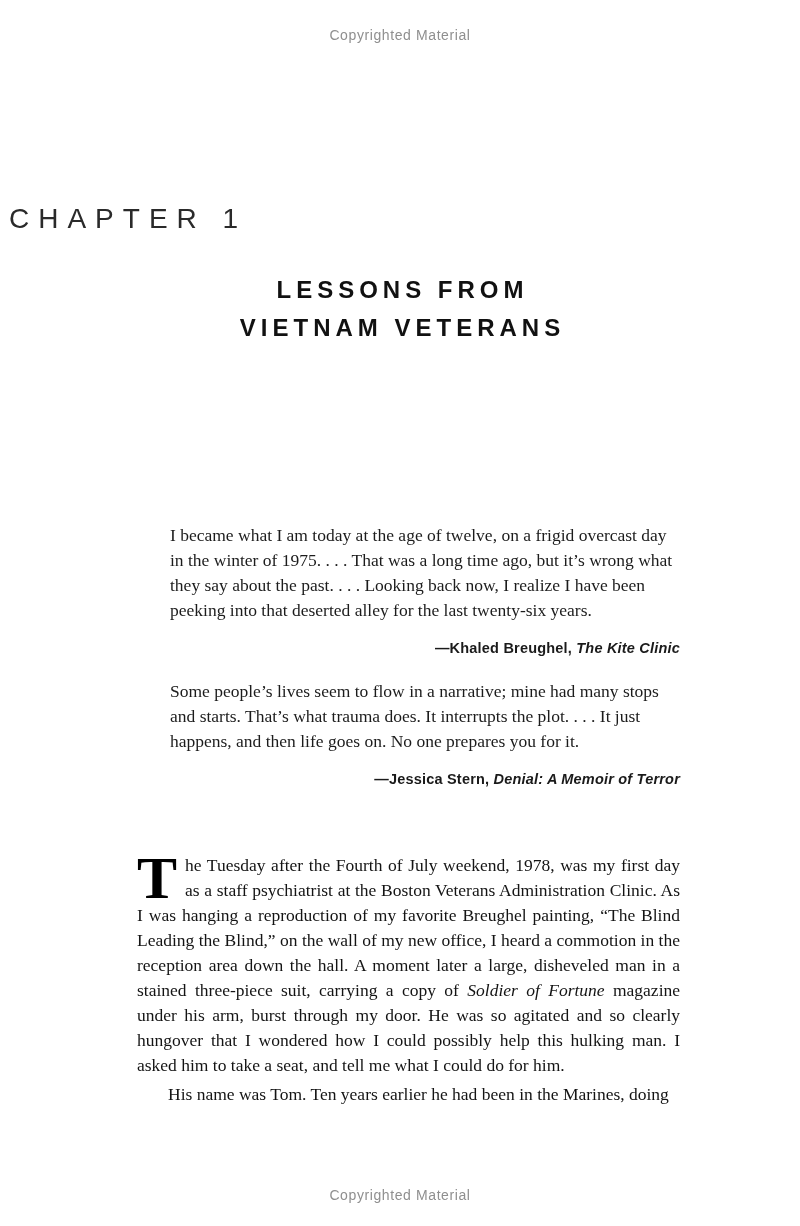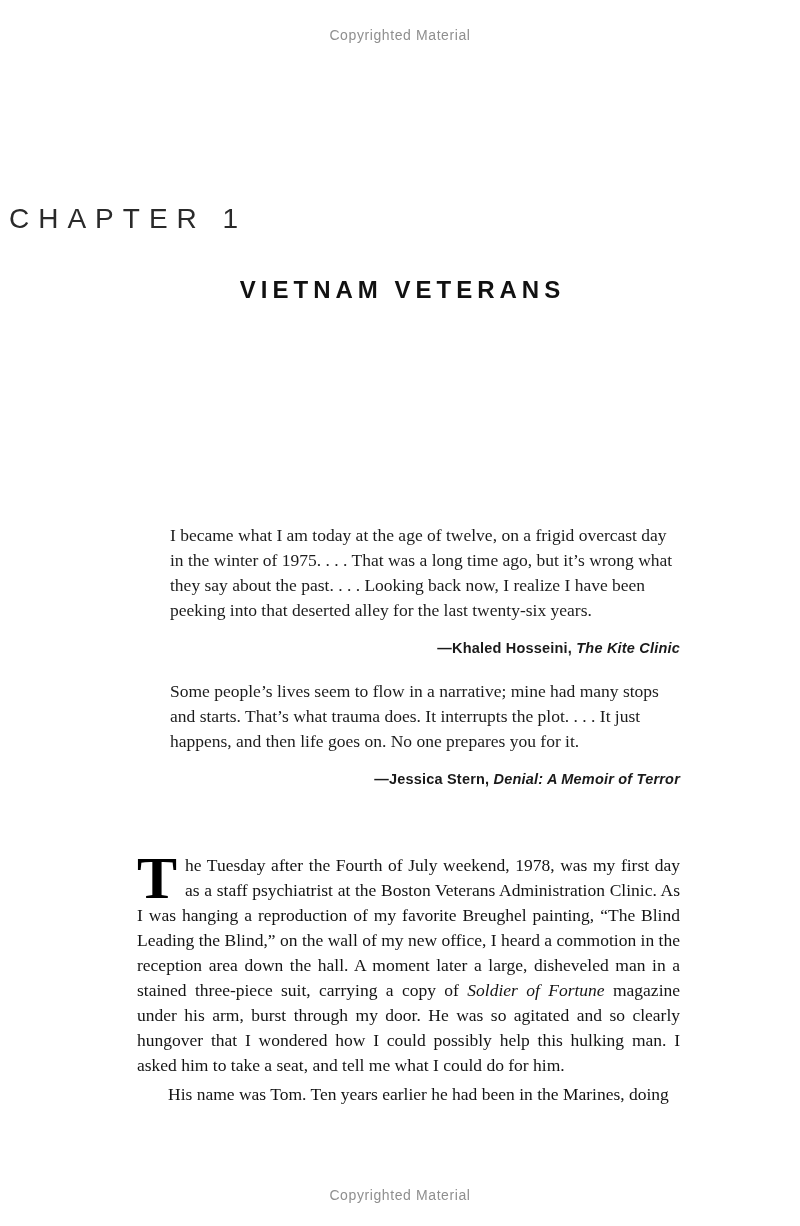--- a/index.html
+++ b/index.html
@@ -103,29 +103,30 @@
 </head>
 <body>
 
 <div class="page">
 
   <div class="copyright top">Copyrighted Material</div>
 
   <div class="chapter-label">CHAPTER 1</div>
 
   <div class="chapter-title">
+    <div>LESSONS FROM</div>
     <div>VIETNAM VETERANS</div>
   </div>
 
   <div class="content">
 
     <div class="epigraph-block epigraph-1">
       <p class="epigraph-quote">I became what I am today at the age of twelve, on a frigid overcast day in the winter of 1975. . . . That was a long time ago, but it’s wrong what they say about the past. . . . Looking back now, I realize I have been peeking into that deserted alley for the last twenty-six years.</p>
       <div class="epigraph-attribution">
-        <span>—Khaled Hosseini, </span><span class="work">The Kite Clinic</span>
+        <span>—Khaled Breughel, </span><span class="work">The Kite Clinic</span>
       </div>
     </div>
 
     <div class="epigraph-block epigraph-2">
       <p class="epigraph-quote">Some people’s lives seem to flow in a narrative; mine had many stops and starts. That’s what trauma does. It interrupts the plot. . . . It just happens, and then life goes on. No one prepares you for it.</p>
       <div class="epigraph-attribution">
         <span>—Jessica Stern, </span><span class="work">Denial: A Memoir of Terror</span>
       </div>
     </div>
 

